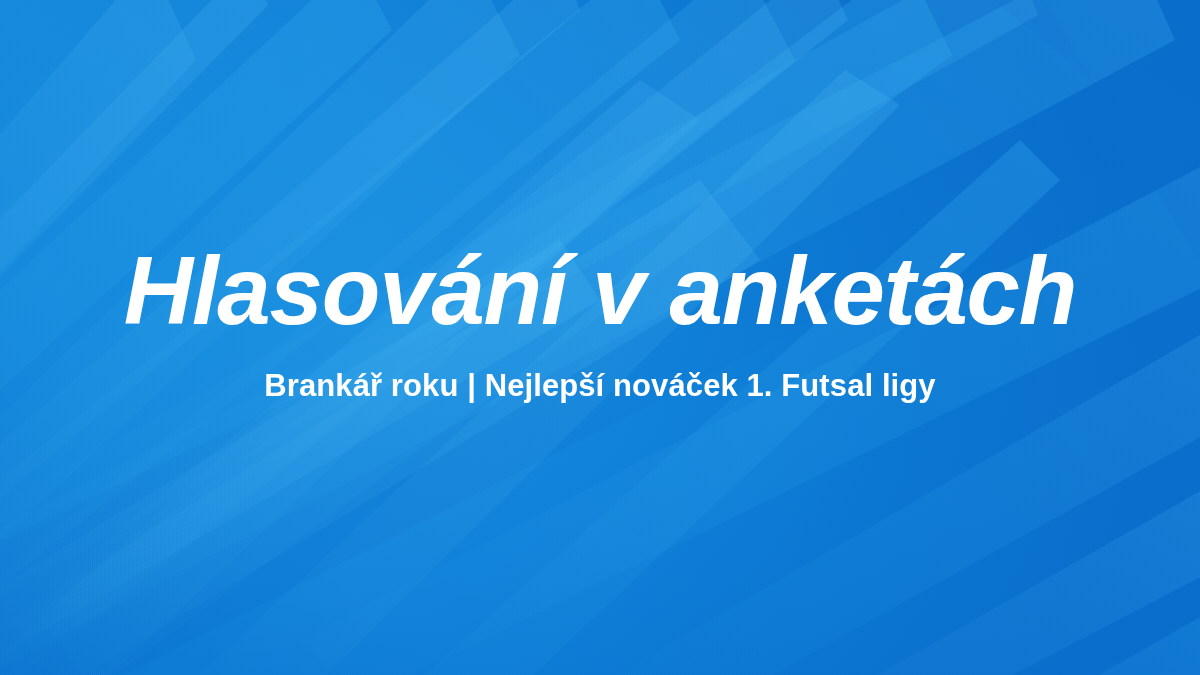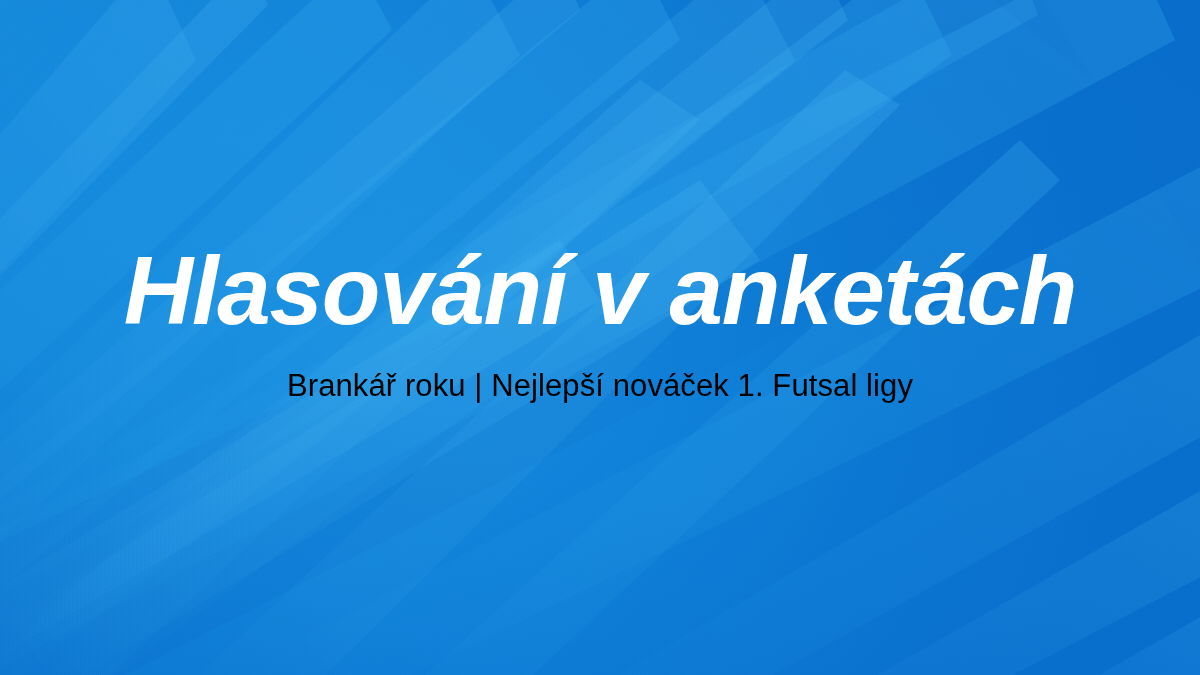--- a/index.html
+++ b/index.html
@@ -79,22 +79,22 @@
     line-height: 1.0;
     letter-spacing: -1.2px;
     white-space: nowrap;
   }
   .subtitle {
     position: absolute;
     left: 0;
     top: 370px;
     width: 1200px;
     text-align: center;
-    color: #000000;
-    font-weight: normal;
+    color: #ffffff;
+    font-weight: bold;
     font-size: 31px;
     line-height: 1.0;
     letter-spacing: 0.1px;
     white-space: nowrap;
   }
 </style>
 </head>
 <body>
 
 <div class="banner">

